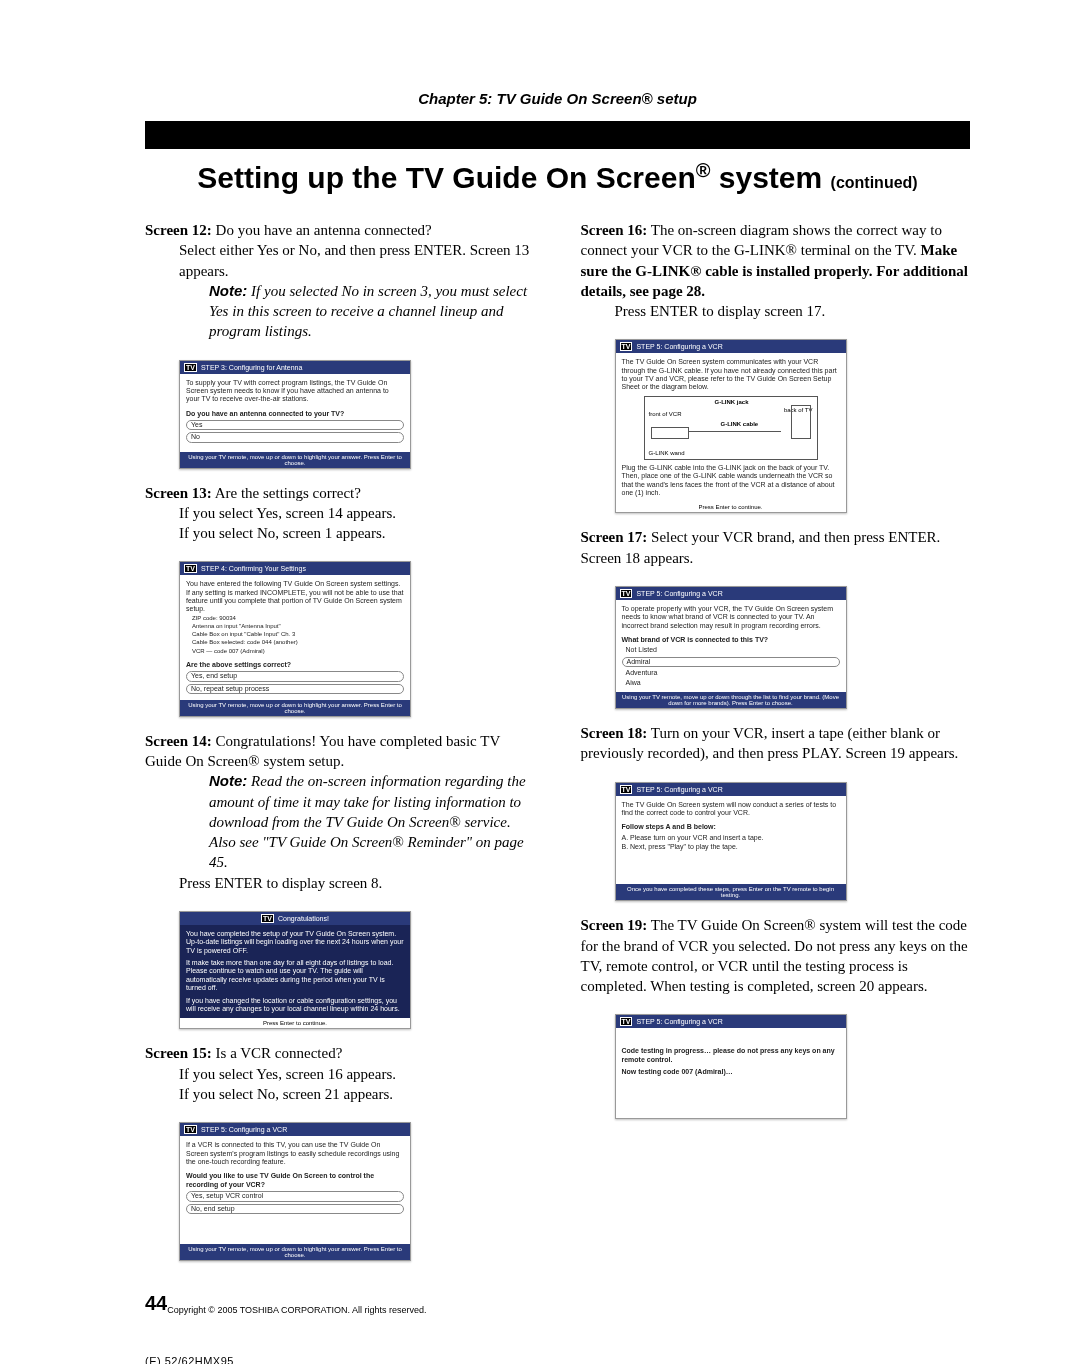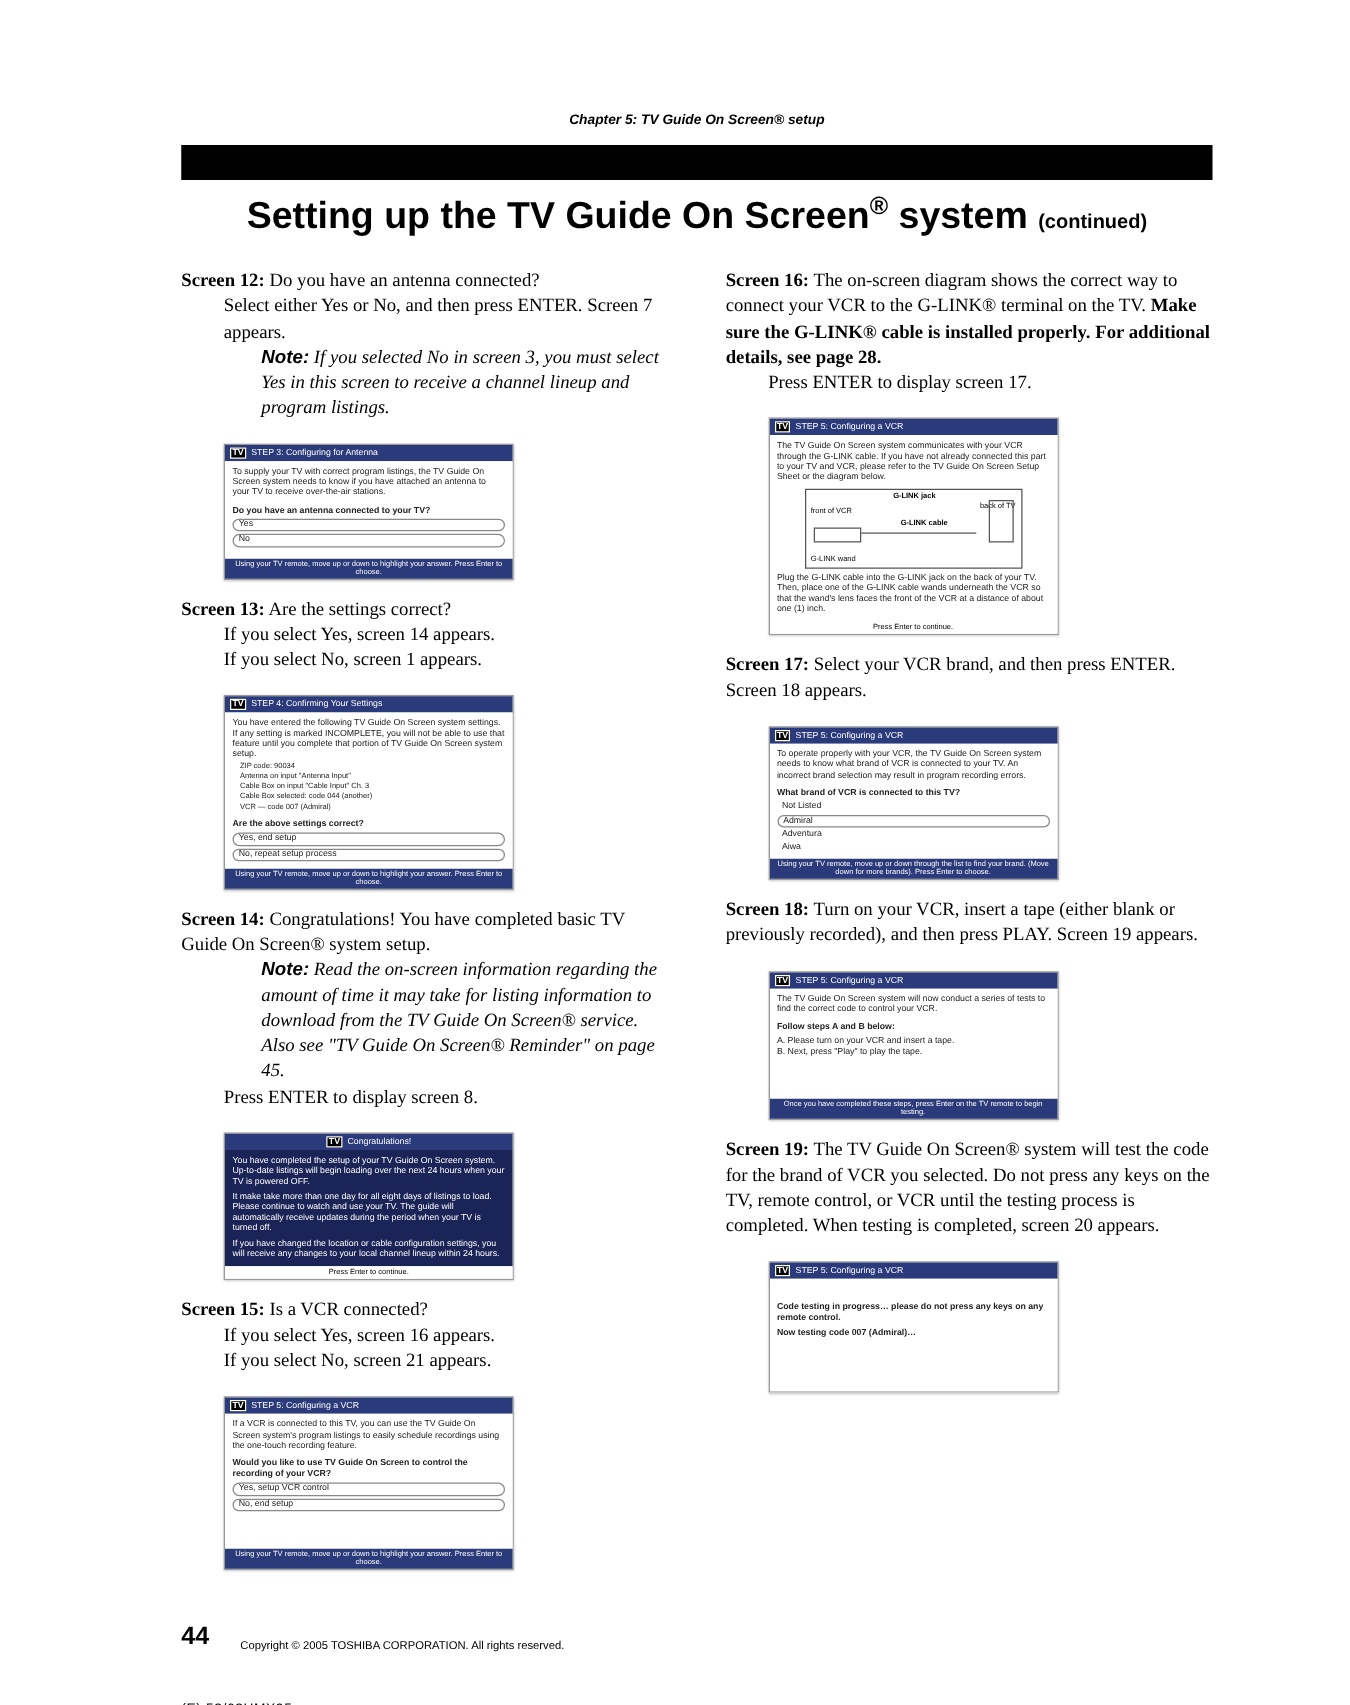--- a/index.html
+++ b/index.html
@@ -1,18 +1,18 @@
 <!DOCTYPE html>
 <html><head>
 <meta charset="utf-8">
 <style>
   html,body{margin:0;padding:0;background:#fff;font-family:"Times New Roman",Times,serif;color:#000;}
   .page{width:1080px;margin:0 auto;position:relative;padding:0 0 40px 0;box-sizing:border-box;}
   .inner{padding:90px 110px 0 145px;}
-  .chapterhead{text-align:center;font-style:italic;font-weight:bold;color:#000;font-family:Arial,Helvetica,sans-serif;font-size:11px;margin-bottom:14px;}
+  .chapterhead{text-align:center;font-style:italic;font-weight:bold;color:#000;font-family:Arial,Helvetica,sans-serif;font-size:15px;margin-bottom:14px;}
   .rule{height:28px;background:#000;}
   .title{font-family:Arial,Helvetica,sans-serif;font-weight:bold;font-size:30px;padding:10px 0 8px 0;line-height:1.1;text-align:center;}
   .title .reg{font-size:20px;vertical-align:super;}
   .title .cont{font-size:16px;font-weight:bold;}
   .cols{display:flex;gap:46px;margin-top:18px;}
   .col{flex:1;min-width:0;}
   .block{margin-bottom:18px;font-size:15px;line-height:1.35;}
   .blk-title{font-weight:bold;}
   .indent{padding-left:34px;display:block;}
   .indent2{padding-left:64px;display:block;}
@@ -24,21 +24,21 @@
   .thumb-hdr{background:#2a3a7a;color:#fff;font-size:7px;font-family:Arial,Helvetica,sans-serif;padding:2px 4px;display:flex;align-items:center;gap:4px;}
   .thumb-hdr .tv{background:#000;border:1px solid #fff;padding:0 1px;font-weight:bold;font-size:7px;}
   .thumb-body{background:#fff;font-size:7px;font-family:Arial,Helvetica,sans-serif;color:#222;padding:4px 6px;line-height:1.2;min-height:70px;}
   .thumb-body.dark{background:#1a2456;color:#fff;}
   .thumb-foot{background:#2a3a7a;color:#fff;font-size:6px;font-family:Arial,Helvetica,sans-serif;text-align:center;padding:2px 4px;}
   .thumb-q{font-weight:bold;margin:6px 0 2px 0;font-size:7px;}
   .thumb-opt{border:1px solid #888;border-radius:6px;padding:0 4px;margin:2px 0;font-size:7px;}
   .thumb-line{margin:1px 0;}
   .tiny{font-size:6px;}
   .diagram{border:1px solid #555;margin:4px auto;padding:6px;width:160px;height:50px;position:relative;background:#fff;color:#000;font-size:6px;}
-  .pagefoot{display:flex;justify-content:space-between;align-items:flex-end;margin-top:28px;gap:25px;}
+  .pagefoot{display:flex;justify-content:space-between;align-items:flex-end;margin-top:17px;}
   .pagenum{font-family:Arial,Helvetica,sans-serif;font-weight:bold;font-size:20px;}
   .copyright{font-family:Arial,Helvetica,sans-serif;font-size:9px;flex:1;}
   .foot2{font-family:Arial,Helvetica,sans-serif;font-size:11px;letter-spacing:0.5px;margin-top:40px;}
 </style>
 </head>
 <body>
 <div class="page">
     <div class="inner">
 
 <div class="chapterhead">Chapter 5: TV Guide On Screen® setup</div>
@@ -46,21 +46,21 @@
 <div class="title">
   <span>Setting up the TV Guide On Screen</span><span class="reg">®</span><span> system </span><span class="cont">(continued)</span>
 </div>
 
 <div class="cols">
 
   <div class="col">
 
     <div class="block">
       <span class="blk-title">Screen 12:</span><span> Do you have an antenna connected?</span>
-      <span class="indent">Select either Yes or No, and then press ENTER. Screen 7 appears.</span>
+      <span class="indent">Select either Yes or No, and then press ENTER. Screen 13 appears.</span>
       <span class="indent2 note"><span class="nlabel">Note:</span><span> If you selected No in screen 3, you must select Yes in this screen to receive a channel lineup and program listings.</span></span>
     </div>
     <div class="thumb">
       <div class="thumb-hdr">
               <span class="tv">TV</span>
               <span>STEP 3: Configuring for Antenna</span>
             </div>
       <div class="thumb-body">
         <div class="thumb-line">To supply your TV with correct program listings, the TV Guide On Screen system needs to know if you have attached an antenna to your TV to receive over-the-air stations.</div>
         <div class="thumb-q">Do you have an antenna connected to your TV?</div>

